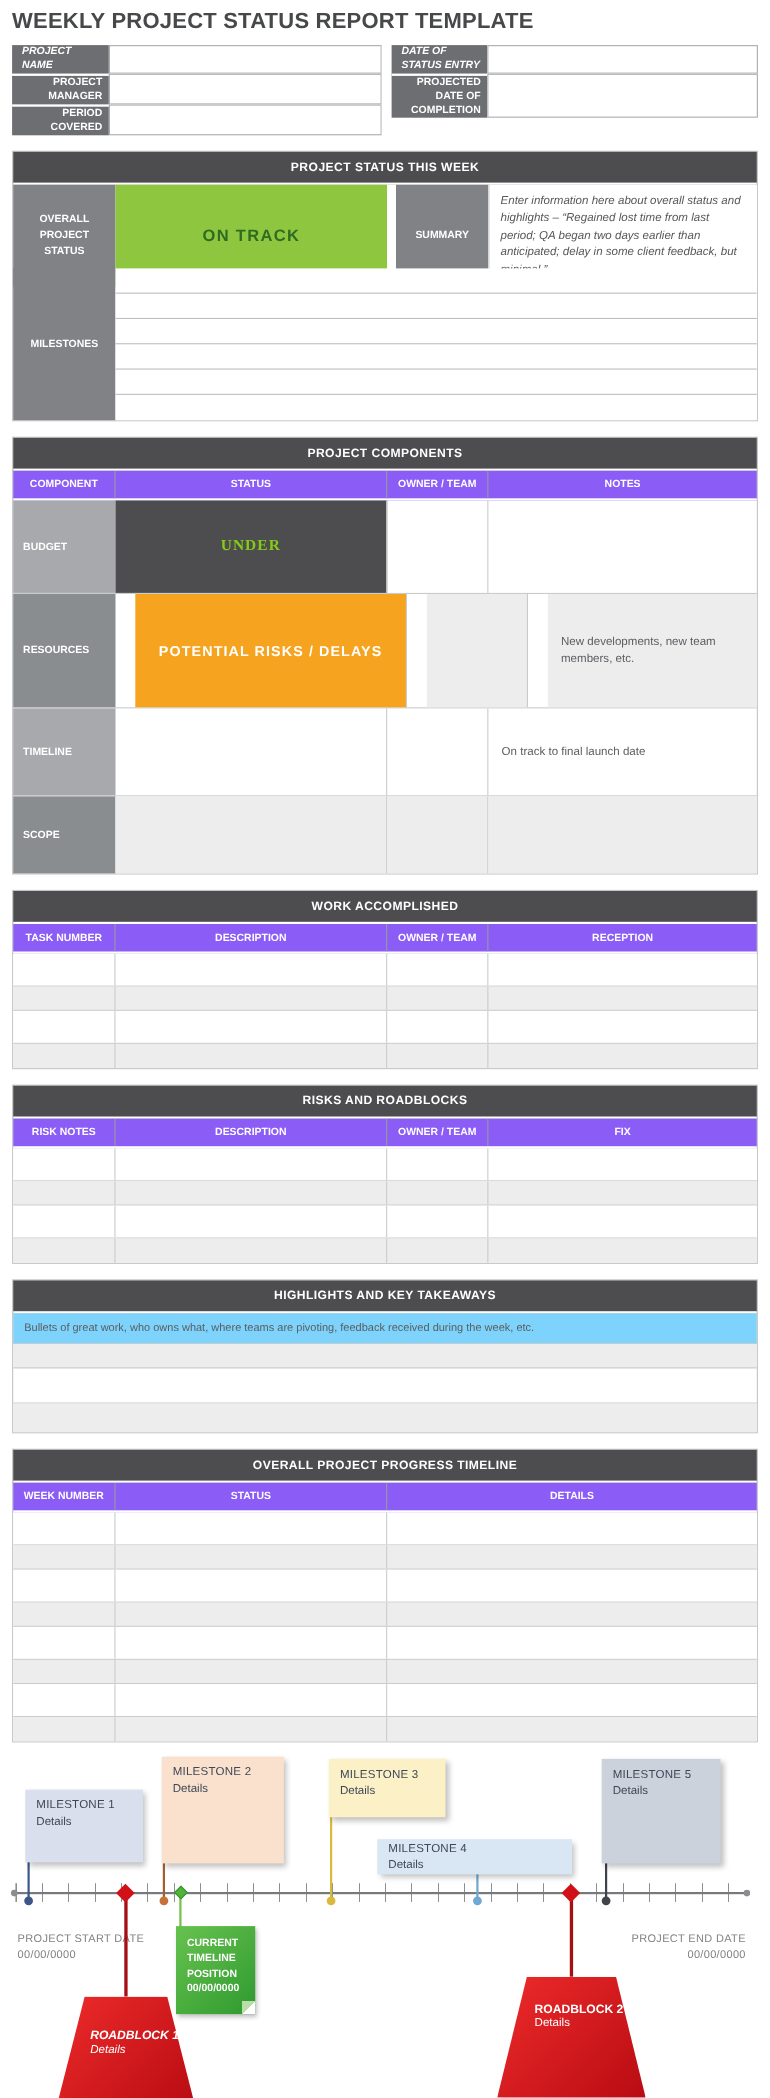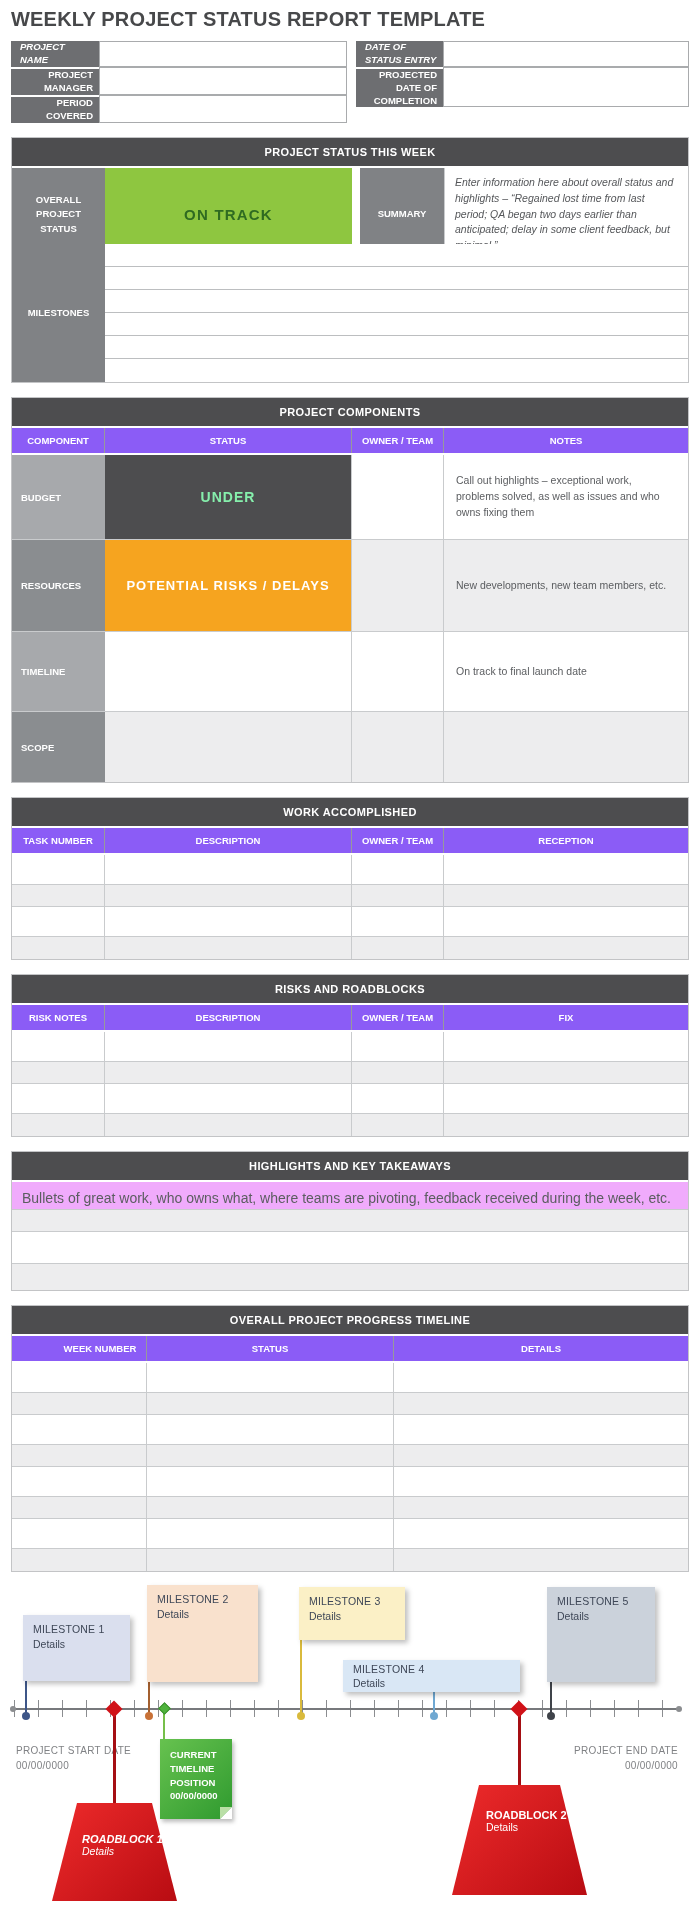--- a/index.html
+++ b/index.html
@@ -24,21 +24,21 @@
 
   
   section { margin: 14px 11px 0; border: 1px solid #c3c4c6; }
   .sec-header { background: #4d4d4f; color: #fff; text-align: center; font-size: 11px; font-weight: bold;
     letter-spacing: .4px; padding: 8px 0; border-bottom: 2px solid #fff; }
   .col-header { display: grid; background: #8b5cf6; border-bottom: 2px solid #fff; }
   .col-header > div { color: #fff; font-size: 9.5px; font-weight: bold; text-align: center; padding: 7px 2px;
     border-right: 1px solid #97999c; }
   .col-header > div:last-child { border-right: none; }
   .cols-4 { grid-template-columns: 93px 247px 92px 1fr; }
-  .cols-3 { grid-template-columns: 93px 247px 1fr; padding-left: 42px; }
+  .cols-3 { grid-template-columns: 93px 247px 1fr; }
 
   
   .status-row { display: grid; grid-template-columns: 93px 247px 8px 84px 1fr; height: 74px; }
   .cell-label { background: #808285; color: #fff; font-size: 9.5px; font-weight: bold; text-transform: uppercase;
     display: flex; align-items: center; justify-content: center; text-align: center; line-height: 1.5; padding: 0 8px; }
   .on-track { background: #8ec640; color: #2f6b21; display: flex; align-items: center; justify-content: center;
     font-size: 15px; font-weight: 600; letter-spacing: 1.2px; }
   .gutter { background: #fff; }
   .summary-cell { background: #fff; border-left: 1px solid #c9cbcd; font-style: italic; font-size: 10.5px;
     color: #55575a; line-height: 1.5; padding: 7px 10px; }
@@ -49,42 +49,42 @@
 
   
   .comp-row { display: grid; grid-template-columns: 93px 247px 92px 1fr; border-bottom: 1px solid #c9cbcd; }
   .comp-row:last-child { border-bottom: none; }
   .comp-label { color: #fff; font-size: 9.5px; font-weight: bold; display: flex; align-items: center;
     padding-left: 9px; text-transform: uppercase; }
   .bg-light { background: #a7a9ac; }
   .bg-mid { background: #8a8d90; }
   .comp-status { display: flex; align-items: center; justify-content: center; font-size: 13px; font-weight: 600;
     letter-spacing: 1px; border-right: 1px solid #c9cbcd; }
-  .s-dark { background: #4d4d4f; color: #86efac; font-size: 14px; }
+  .s-dark { background: #4d4d4f; color: #84cc16; font-size: 14px; font-family: Liberation Serif, serif; }
   .s-orange { background: #f6a41f; color: #fff; }
   .comp-owner { border-right: 1px solid #c9cbcd; }
   .comp-notes { font-size: 10.5px; color: #5b5d60; line-height: 1.5; padding: 10px 12px; display: flex;
     flex-direction: column; justify-content: center; }
   .row-budget { height: 85px; }
-  .row-resources { height: 92px; }
+  .row-resources { height: 104px; gap: 18px; }
   .row-timeline { height: 80px; }
   .row-scope { height: 70px; }
   .row-resources .comp-owner, .row-resources .comp-notes,
   .row-scope .comp-owner, .row-scope .comp-notes, .row-scope .comp-status { background: #ededee; }
 
   
   .rows .row { display: grid; border-bottom: 1px solid #c9cbcd; }
   .rows .row:last-child { border-bottom: none; }
   .rows .row > div { border-right: 1px solid #c9cbcd; }
   .rows .row > div:last-child { border-right: none; }
   .rows .row:nth-child(odd) { height: 30px; background: #fff; }
   .rows .row:nth-child(even) { height: 22px; background: #ededee; }
 
   
-  .hl-text { background: #f0abfc; font-size: 14px; color: #5b5d60; padding: 8px 10px; height: 28px;
+  .hl-text { background: #7dd3fc; font-size: 10px; color: #5b5d60; padding: 8px 10px; height: 28px;
     border-bottom: 1px solid #c9cbcd; }
   .hl-blanks .hrow { border-bottom: 1px solid #c9cbcd; }
   .hl-blanks .hrow:last-child { border-bottom: none; }
   .hl-blanks .hrow:nth-child(odd) { background: #ededee; }
   .hl-blanks .hrow:nth-child(1) { height: 22px; }
   .hl-blanks .hrow:nth-child(2) { height: 32px; }
   .hl-blanks .hrow:nth-child(3) { height: 26px; }
 
   
   .timeline { position: relative; height: 362px; margin-top: 5px; }
@@ -202,21 +202,20 @@
     <div class="col-header cols-4">
       <div>COMPONENT</div>
       <div>STATUS</div>
       <div>OWNER / TEAM</div>
       <div>NOTES</div>
     </div>
     <div class="comp-row row-budget">
       <div class="comp-label bg-light">BUDGET</div>
       <div class="comp-status s-dark">UNDER</div>
       <div class="comp-owner"></div>
-      <div class="comp-notes">Call out highlights – exceptional work, problems solved, as well as issues and who owns fixing them</div>
     </div>
     <div class="comp-row row-resources">
       <div class="comp-label bg-mid">RESOURCES</div>
       <div class="comp-status s-orange">POTENTIAL RISKS / DELAYS</div>
       <div class="comp-owner"></div>
       <div class="comp-notes">New developments, new team members, etc.</div>
     </div>
     <div class="comp-row row-timeline">
       <div class="comp-label bg-light">TIMELINE</div>
       <div class="comp-status"></div>

